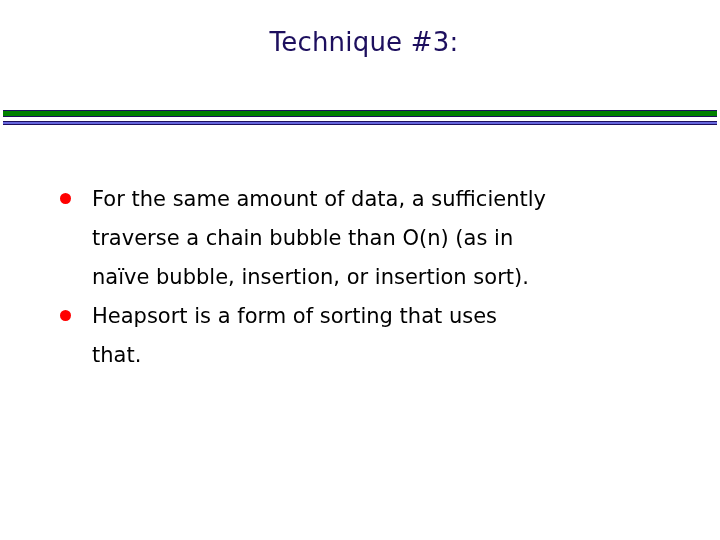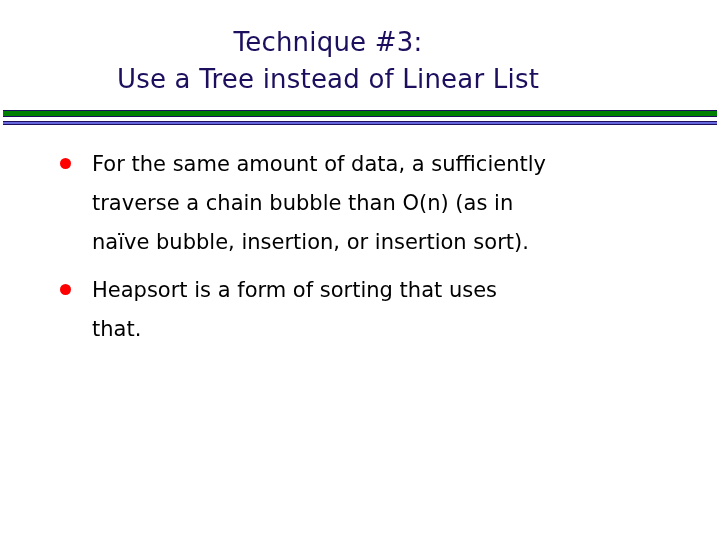--- a/index.html
+++ b/index.html
@@ -27,20 +27,21 @@
     position: absolute;
     left: 0;
     top: 24px;
     width: 656px;
     text-align: center;
     color: #1d0f5e;
     font-size: 26px;
     line-height: 37px;
     font-weight: normal;
     letter-spacing: 0.2px;
+    padding-left: 36px;
   }
   .title-line {
     display: block;
     white-space: nowrap;
   }
 
   
   .divider-group {
     position: absolute;
     left: 3px;
@@ -63,33 +64,32 @@
     background: #6666dd;
     border-top: 1px solid #1d0f5e;
     border-bottom: 1px solid #1d0f5e;
     box-sizing: border-box;
   }
 
   
   .body-block {
     position: absolute;
     left: 58px;
-    top: 145px;
+    top: 180px;
     width: 630px;
   }
   .bullet-item {
     position: relative;
     padding-left: 34px;
     color: #000000;
     font-size: 21px;
     line-height: 39px;
     margin-bottom: 0;
   }
   .bullet-item + .bullet-item {
-    margin-top: 9px;
   }
   .bullet-marker {
     position: absolute;
     left: 2px;
     top: 13px;
     width: 11px;
     height: 11px;
     border-radius: 50%;
     background: #ff0000;
   }
@@ -101,21 +101,20 @@
     white-space: nowrap;
   }
 </style>
 </head>
 <body>
 
 <div class="slide">
 
   <div class="title-block">
     <span class="title-line">Technique #3:</span>
-    <span class="title-line">Use a Tree instead of Linear List</span>
   </div>
 
   <div class="divider-group">
     <div class="bar-green"></div>
     <div class="bar-gap"></div>
     <div class="bar-blue"></div>
   </div>
 
   <div class="body-block">
 

